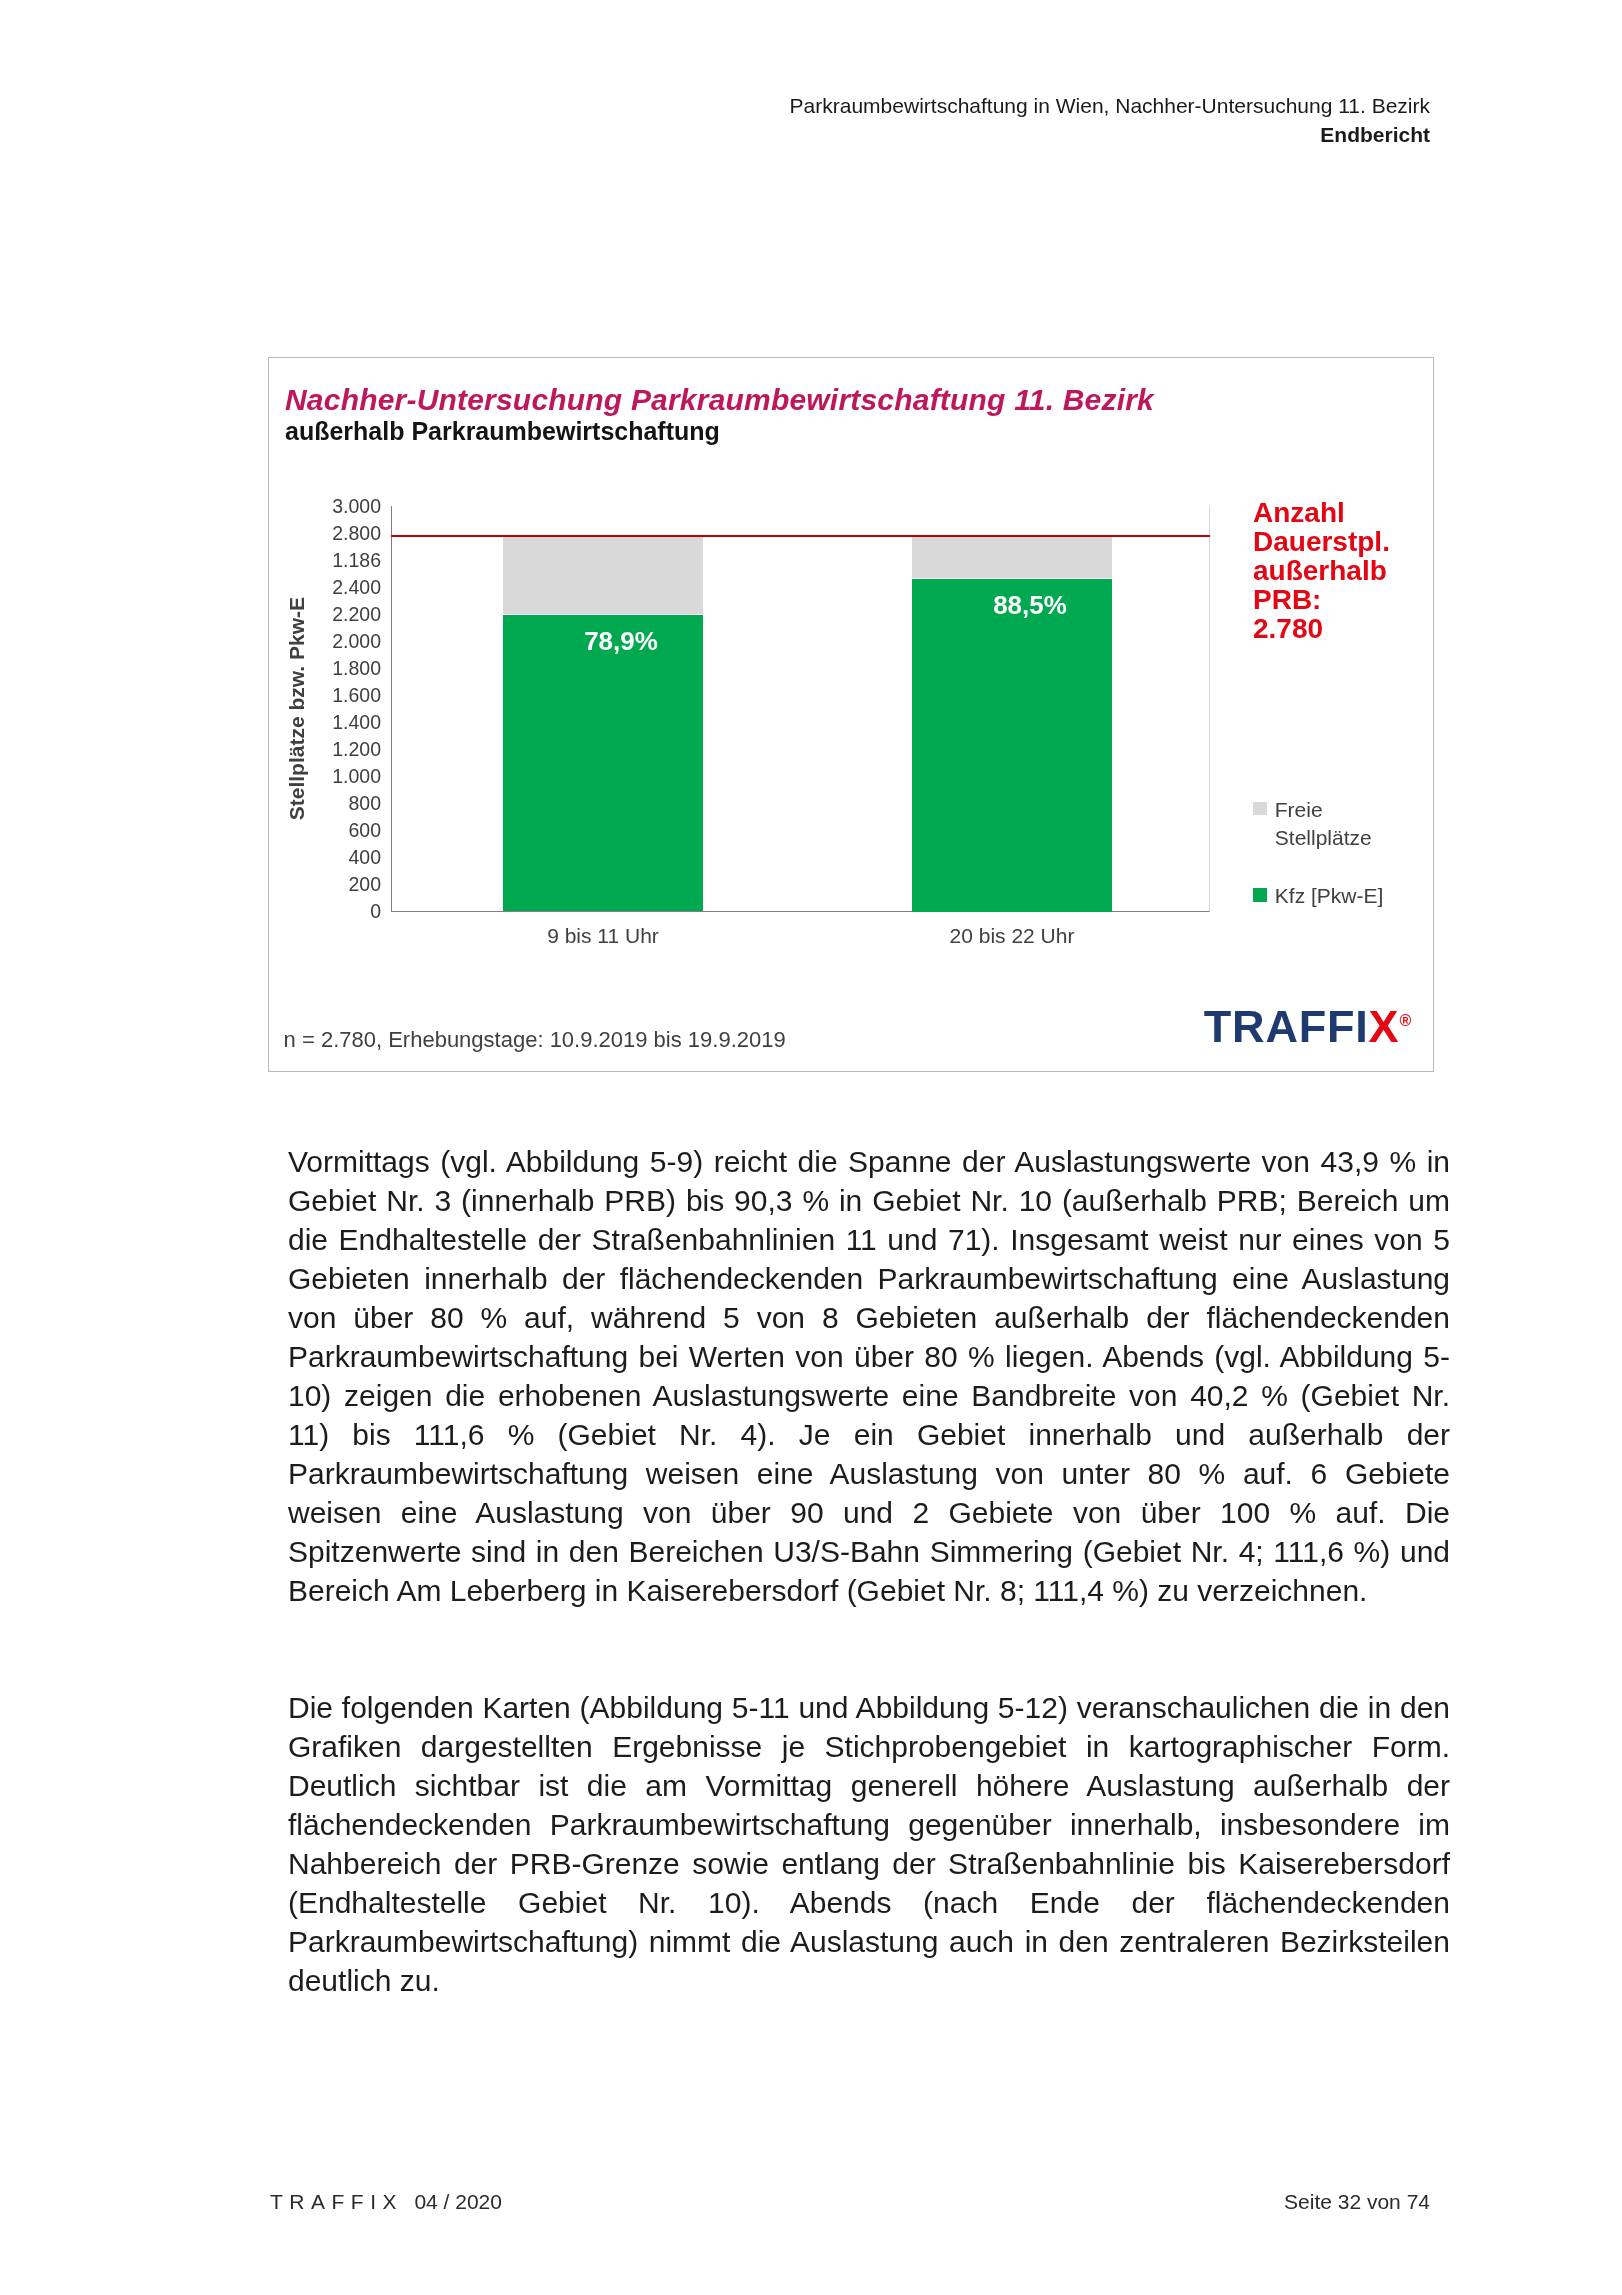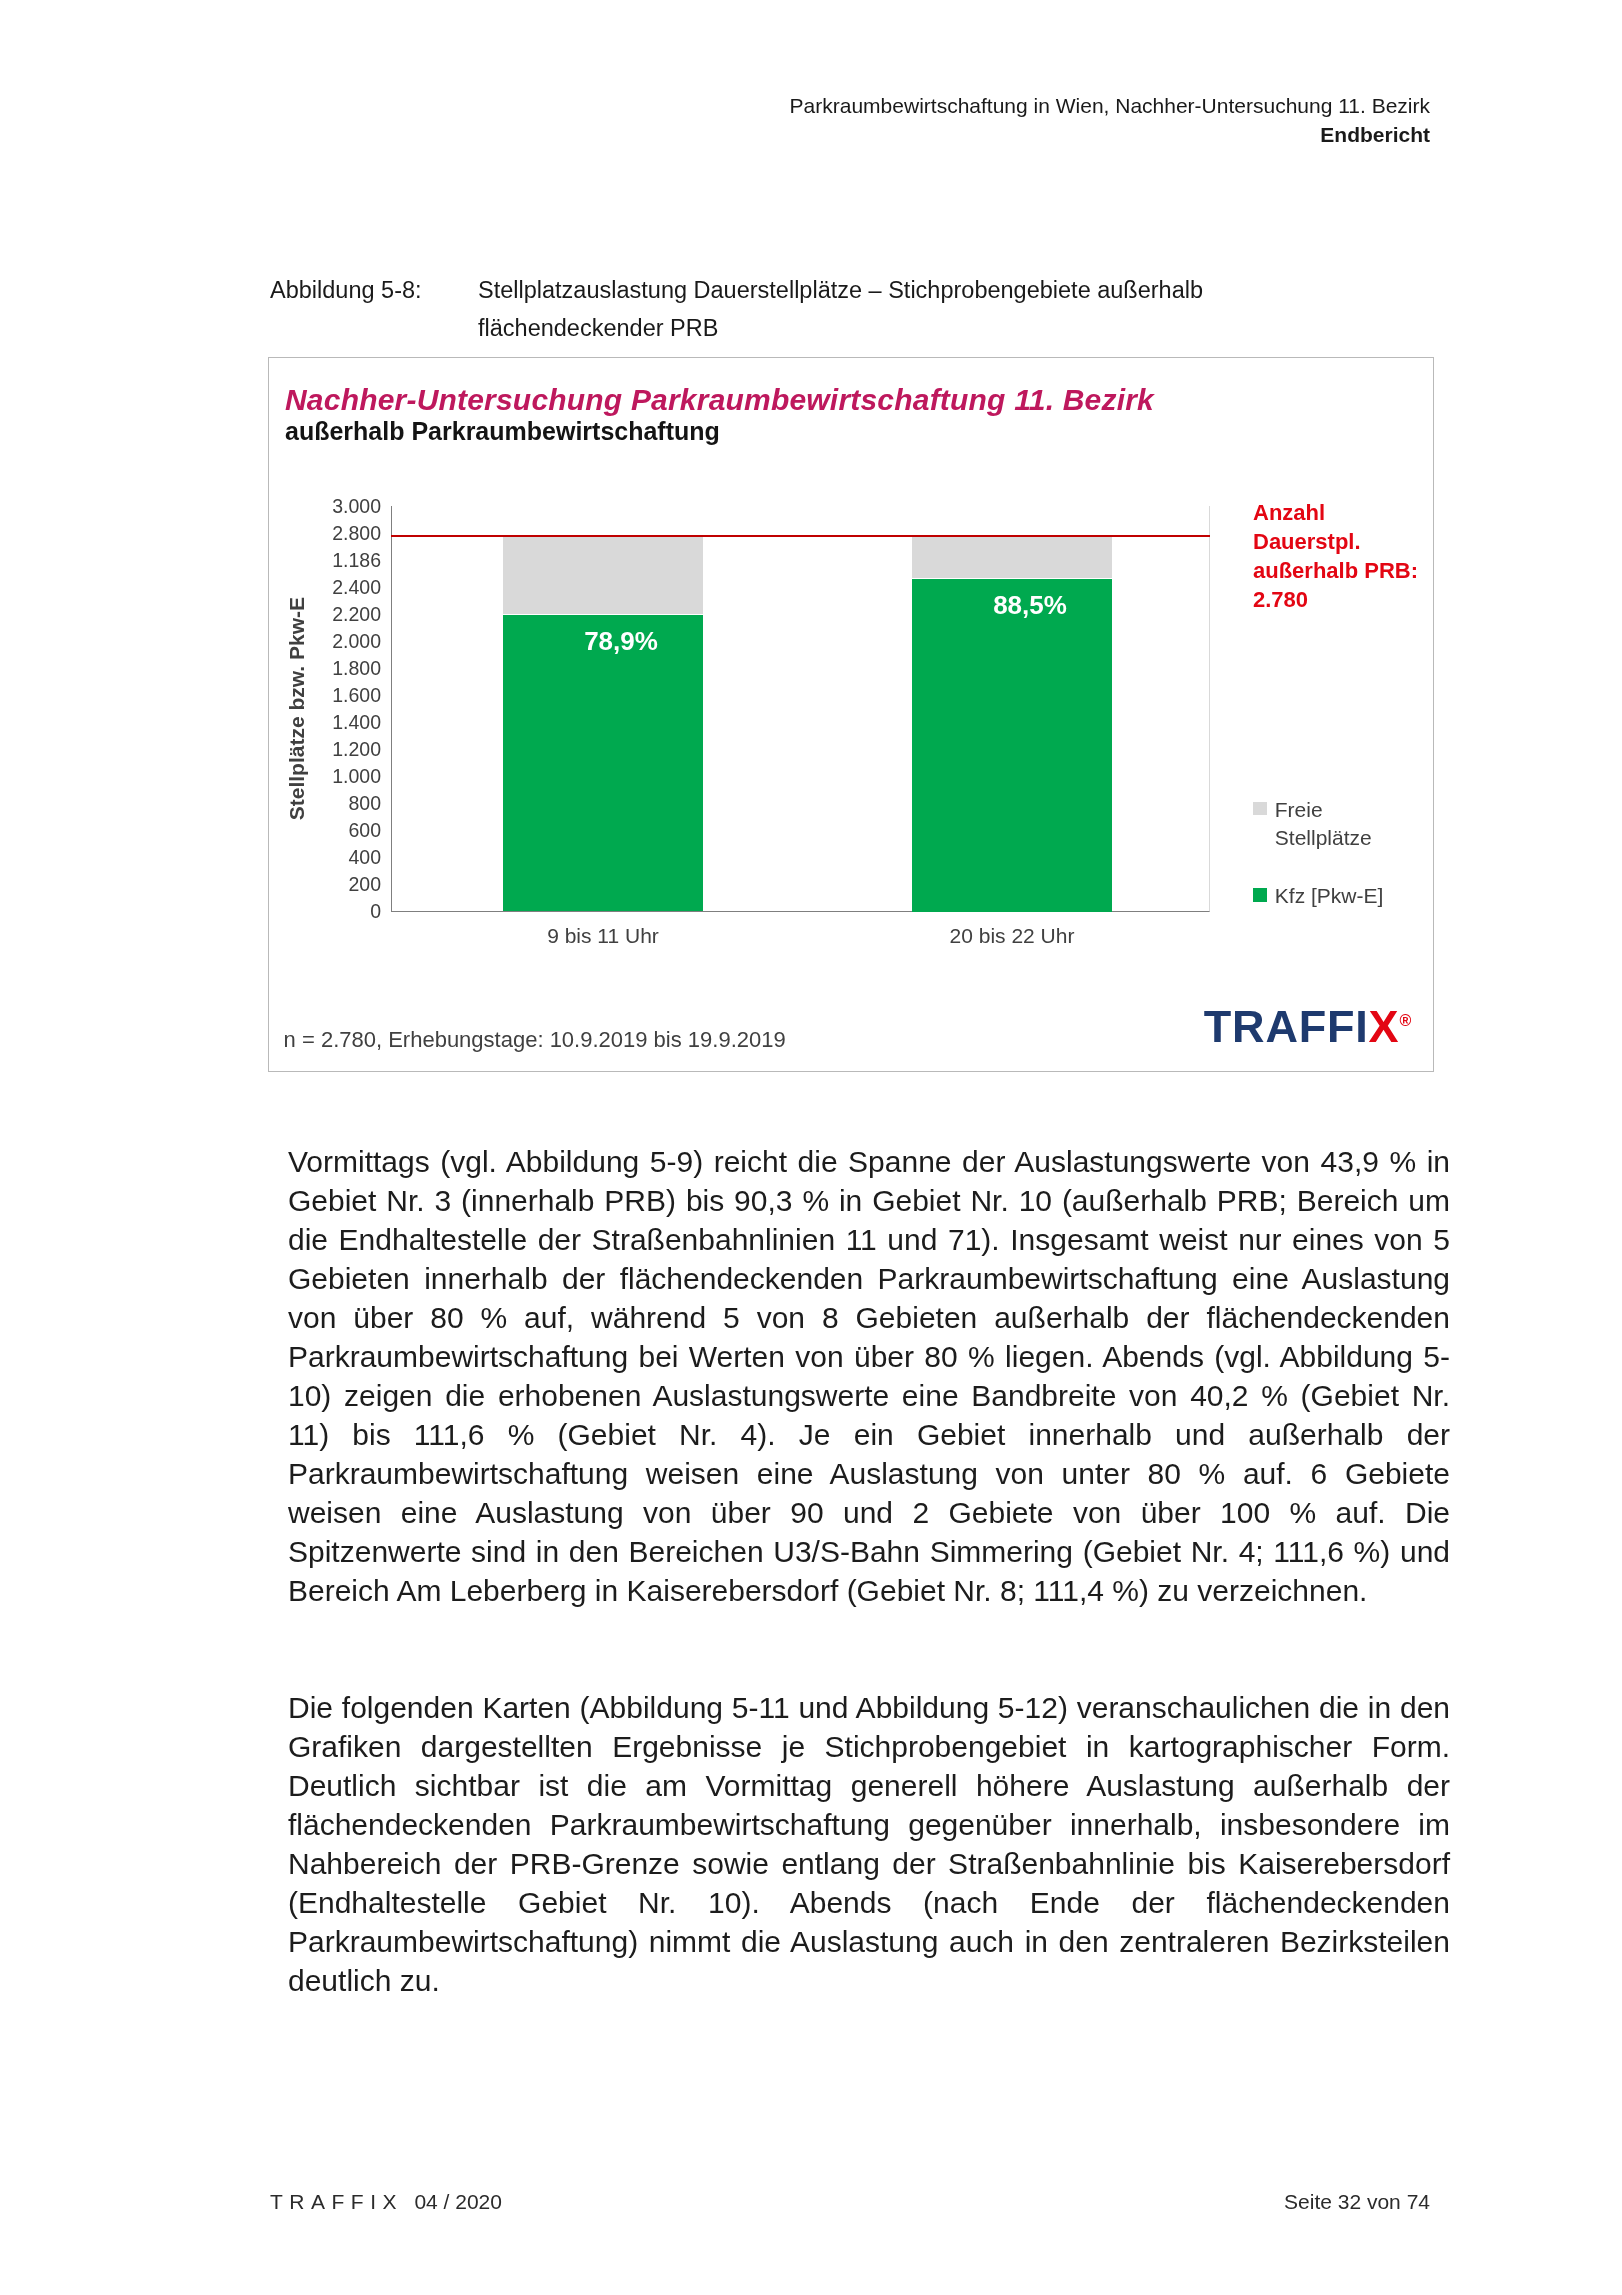--- a/index.html
+++ b/index.html
@@ -34,21 +34,21 @@
   .y-axis-title { position: absolute; left: 16px; top: 148px; height: 406px; display: flex; align-items: center; }
   .y-axis-title span { writing-mode: vertical-rl; transform: rotate(180deg); font-size: 21px; font-weight: bold; color: #404040; white-space: nowrap; }
 
   .ytick { position: absolute; left: 0; width: 112px; text-align: right; transform: translateY(-50%); font-size: 19.5px; color: #404040; }
 
   .bar-seg { position: absolute; }
   .bar-pct { position: absolute; text-align: center; color: #ffffff; font-weight: bold; font-size: 26px; padding-left: 36px; }
   .cat-label { position: absolute; text-align: center; font-size: 21px; color: #404040; }
   .ref-line { position: absolute; left: 122px; width: 819px; height: 2.4px; }
 
-  .chart-annotation { position: absolute; left: 984px; top: 140px; font-size: 22px; font-weight: bold; line-height: 29px; color: #e30613; }
+  .chart-annotation { position: absolute; left: 984px; top: 140px; font-size: 28px; font-weight: bold; line-height: 29px; color: #e30613; }
 
   .legend { position: absolute; left: 984px; top: 438px; font-size: 21px; color: #404040; }
   .legend-item { display: flex; align-items: flex-start; margin-bottom: 31px; }
   .legend-swatch { width: 13.8px; height: 13.8px; margin-top: 5.7px; margin-right: 8px; flex: 0 0 auto; }
   .legend-label { display: inline-block; max-width: 122px; line-height: 27.6px; }
 
   .chart-note { position: absolute; left: 14.6px; bottom: 18px; font-size: 22px; color: #404040; }
 
   .traffix-logo { position: absolute; right: 21px; bottom: 18px; font-size: 45px; font-weight: 800; letter-spacing: 0.8px; color: #1e3a6e; white-space: nowrap; }
   .traffix-logo .logo-x { color: #e30613; }
@@ -67,27 +67,20 @@
 </head>
 <body>
 
 <div class="page">
 
   <div class="header">
     <div>Parkraumbewirtschaftung in Wien, Nachher-Untersuchung 11. Bezirk</div>
     <div class="hdr-bold">Endbericht</div>
   </div>
 
-  <div class="caption">
-    <span class="caption-label">Abbildung 5-8:</span>
-    <div class="caption-text">
-      <div>Stellplatzauslastung Dauerstellplätze – Stichprobengebiete außerhalb</div>
-      <div>flächendeckender PRB</div>
-    </div>
-  </div>
 
   <div class="chart-box">
     <div class="chart-title">Nachher-Untersuchung Parkraumbewirtschaftung 11. Bezirk</div>
     <div class="chart-subtitle">
       <div>außerhalb Parkraumbewirtschaftung</div>
     </div>
 
     <div class="y-axis-title">
       <span>Stellplätze bzw. Pkw-E</span>
     </div>

